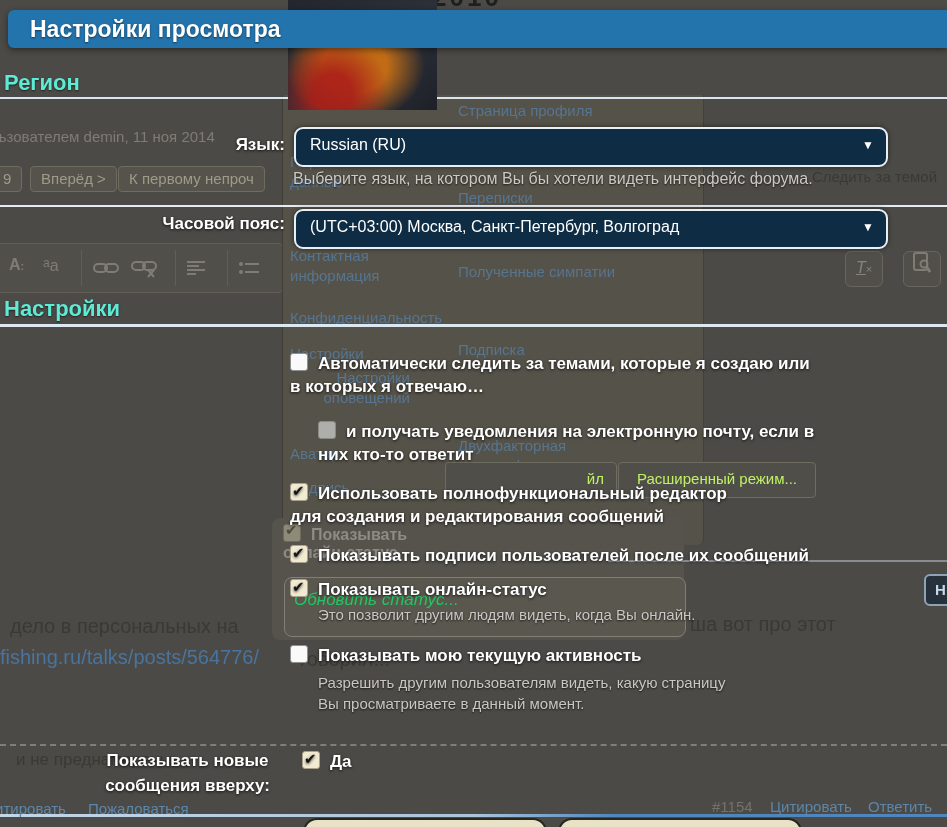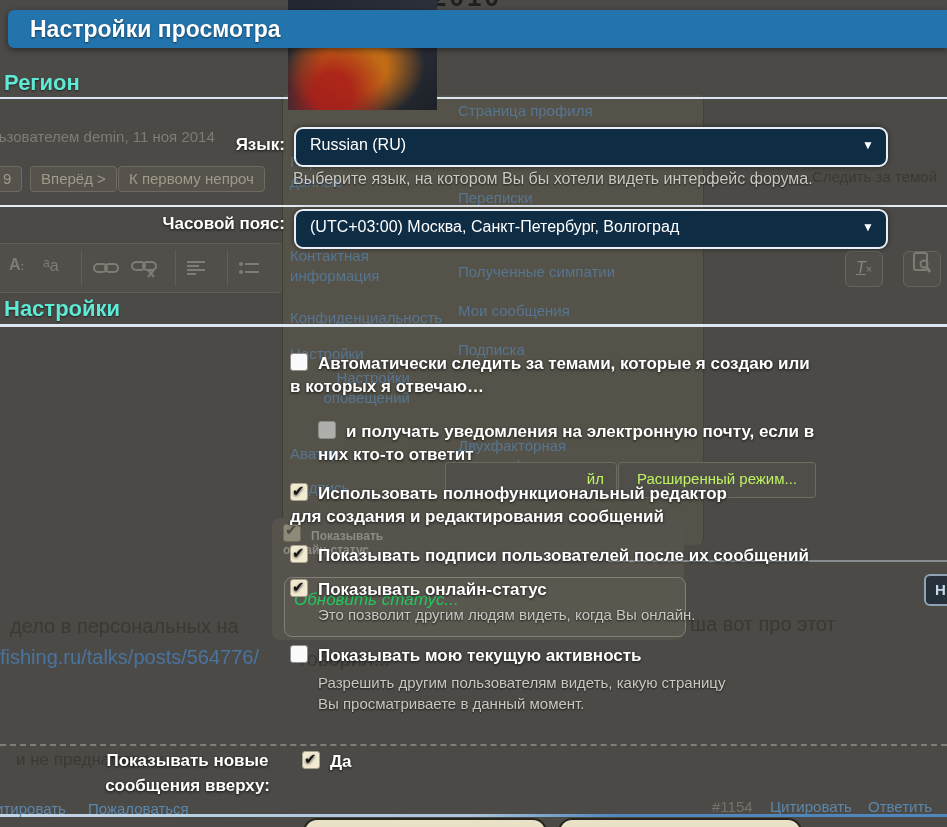--- a/index.html
+++ b/index.html
@@ -92,21 +92,20 @@
   <div class="menu-item" style="left:290px;top:246px;width:140px;">Контактная информация</div>
   <div class="menu-item" style="left:290px;top:308px;width:190px;">Конфиденциальность</div>
   <div class="menu-item" style="left:290px;top:344px;width:160px;">Настройки</div>
   <div class="menu-item" style="left:290px;top:368px;width:120px;text-align:right;">Настройки оповещений</div>
   <div class="menu-item" style="left:290px;top:444px;width:120px;">Аватар</div>
   <div class="menu-item" style="left:290px;top:478px;width:120px;">Подпись</div>
 
   <div class="menu-item" style="left:458px;top:101px;width:200px;">Страница профиля</div>
   <div class="menu-item" style="left:458px;top:188px;width:200px;">Переписки</div>
   <div class="menu-item" style="left:458px;top:262px;width:220px;">Полученные симпатии</div>
-  <div class="menu-item" style="left:458px;top:301px;width:200px;">Мои сообщения</div>
   <div class="menu-item" style="left:458px;top:340px;width:200px;">Подписка</div>
   <div class="menu-item" style="left:458px;top:436px;width:160px;">Двухфакторная аутентификация</div>
   <div class="menu-item" style="left:458px;top:524px;width:160px;">Выход</div>
 
   <div class="abs photo"></div>
 
   <div class="abs toolbar">
     <span class="tb-icon" style="left:16px;">A<span style="font-size:11px;">:</span></span>
     <span class="tb-icon" style="left:50px;font-weight:normal;"><span style="font-size:12px;vertical-align:4px;">a</span><span style="font-size:16px;">a</span></span>
     <span class="tb-sep" style="left:88px;"></span>
@@ -154,21 +153,21 @@
         <rect x="2" y="1" width="13" height="17" rx="2" fill="none" stroke="#7e7c75" stroke-width="2"></rect>
         <circle cx="12" cy="12" r="3.5" fill="none" stroke="#7e7c75" stroke-width="2"></circle>
         <path d="M14 14l4 6" stroke="#7e7c75" stroke-width="3"></path>
       </svg>
   </div>
 
   <div class="ghost-btn" style="left:445px;width:158px;text-align:right;padding-right:12px;">йл</div>
   <div class="ghost-btn" style="left:618px;width:196px;text-align:center;">Расширенный режим...</div>
 
   <div class="abs ghost-panel"></div>
-  <div class="abs" style="left:283px;top:524px;z-index:5;color:#8e8b84;font-size:12px;font-weight:bold;">
+  <div class="abs" style="left:283px;top:524px;z-index:5;color:#8e8b84;font-size:16px;font-weight:bold;">
     <span class="cb ghost"></span><span>Показывать</span><br>
     <span style="margin-left:0;">онлайн-статус</span>
   </div>
   <div class="abs status-box"></div>
   <div class="abs" style="left:294px;top:590px;z-index:5;color:#22c55e;font-size:17px;font-style:italic;">Обновить статус...</div>
 
   <div class="abs hline" style="top:560px;left:608px;width:339px;height:2px;background:rgba(210,222,234,.45);z-index:5;"></div>
   <div class="abs new-btn">Н</div>
 
   <div class="abs ghost-text" style="left:10px;top:615px;font-size:20px;z-index:1;">дело в персональных на</div>

